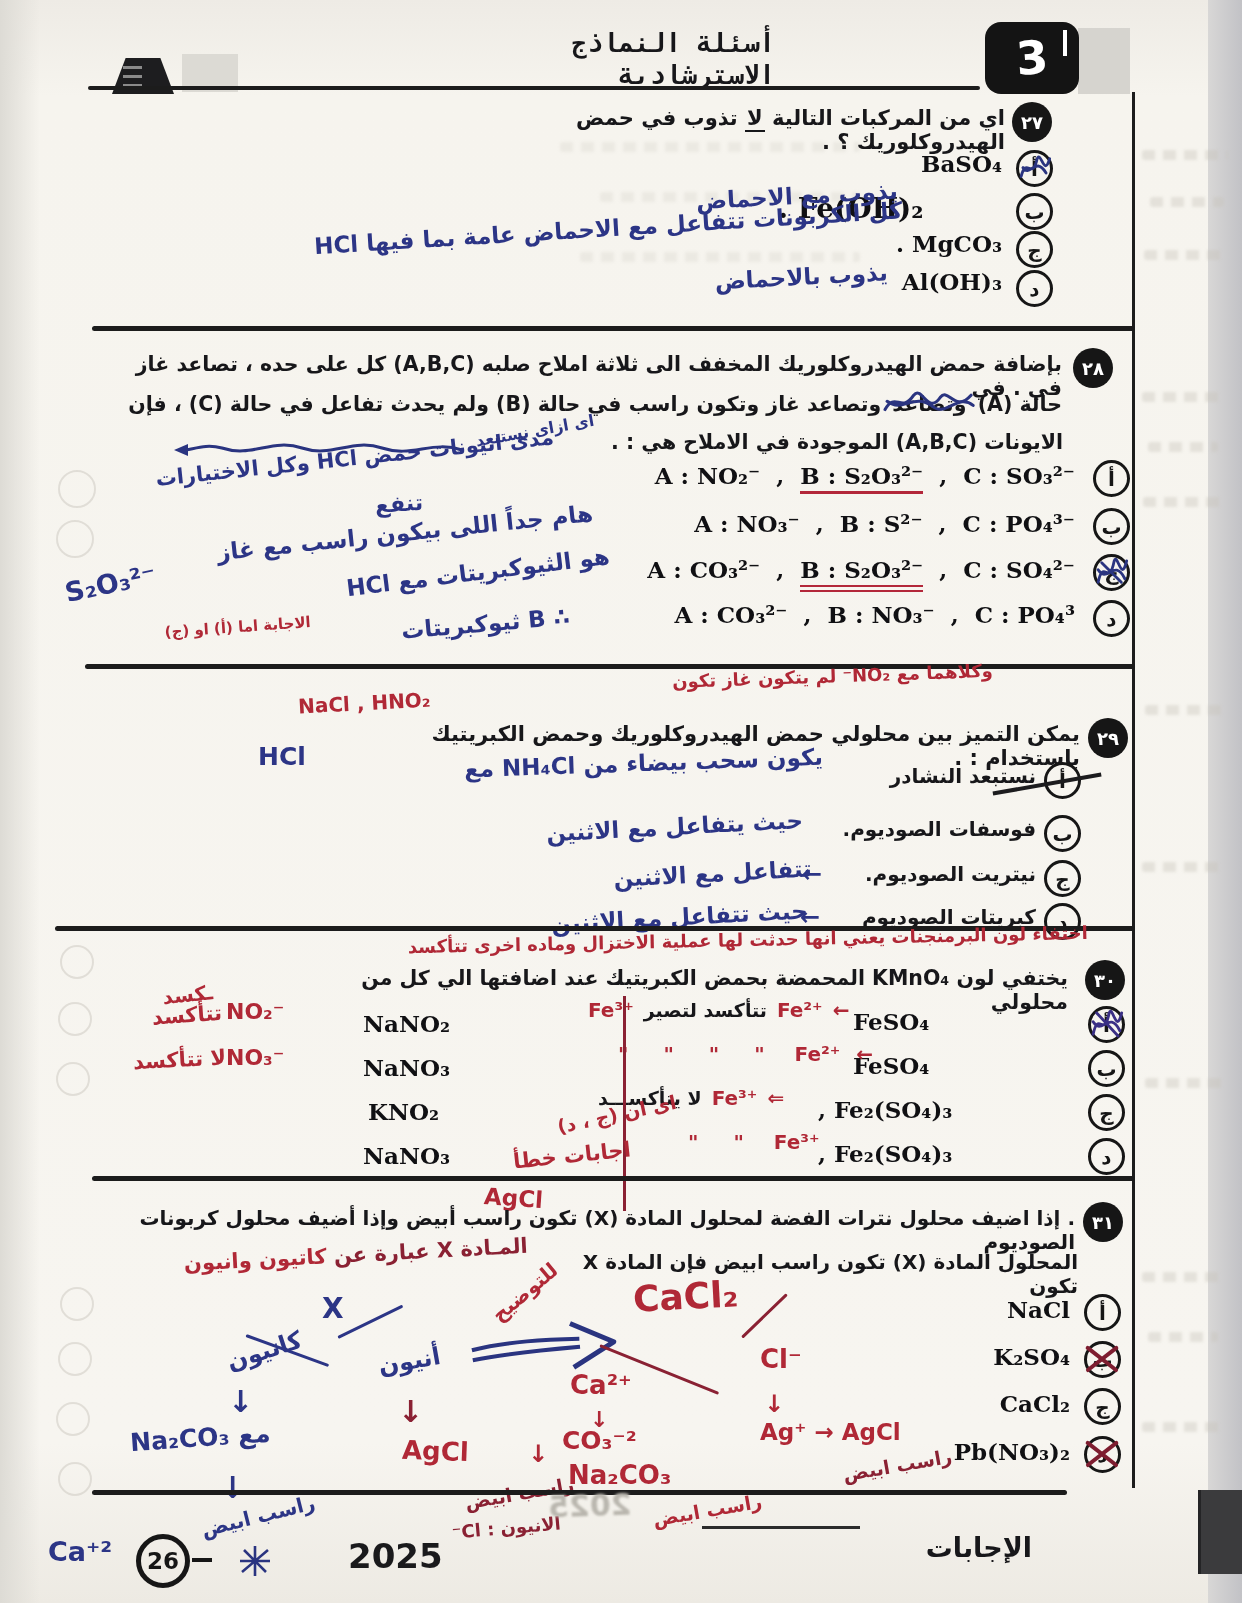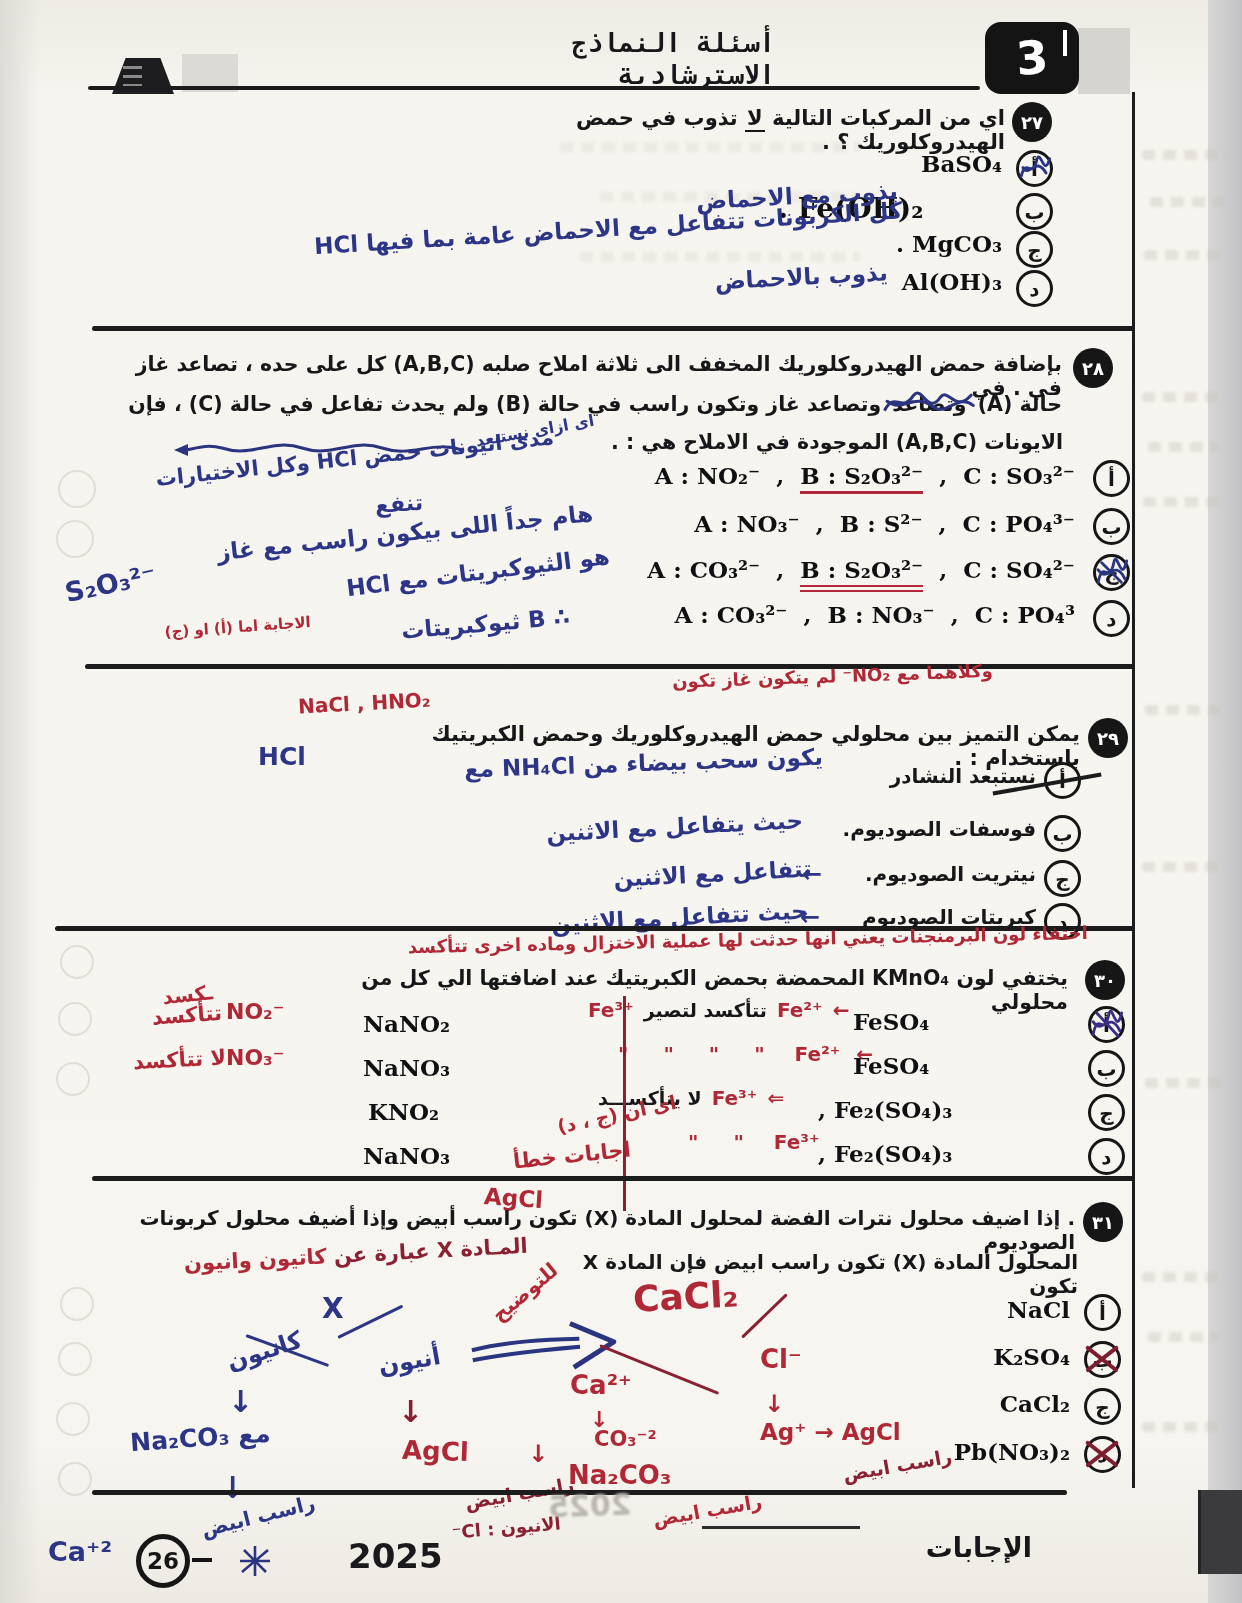--- a/index.html
+++ b/index.html
@@ -337,21 +337,21 @@
   <div class="abs hw blue" style="left:48px;top:1538px;font-size:27px;direction:ltr;">Ca⁺²</div>
 
   <div class="abs hw mar" style="left:398px;top:1396px;font-size:30px;">↓</div>
   <div class="abs hw red" style="left:402px;top:1438px;font-size:26px;transform:rotate(2deg);direction:ltr;">AgCl</div>
   <div class="abs hw red" style="left:528px;top:1442px;font-size:24px;">↓</div>
   <div class="abs hw mar ar" style="left:420px;top:1488px;width:155px;font-size:19px;transform:rotate(-10deg);">راسب ابيض</div>
   <div class="abs hw mar ar" style="left:386px;top:1522px;width:175px;font-size:18px;transform:rotate(-5deg);">الانيون : Cl⁻</div>
 
   <div class="abs hw red" style="left:570px;top:1372px;font-size:26px;direction:ltr;">Ca²⁺</div>
   <div class="abs hw red" style="left:590px;top:1408px;font-size:22px;">↓</div>
-  <div class="abs hw red" style="left:562px;top:1428px;font-size:21px;direction:ltr;margin-left:32px;">CO₃⁻²</div>
+  <div class="abs hw red" style="left:562px;top:1428px;font-size:25px;direction:ltr;">CO₃⁻²</div>
   <div class="abs hw red" style="left:568px;top:1462px;font-size:26px;direction:ltr;">Na₂CO₃</div>
   <div class="abs hw red ar" style="left:608px;top:1505px;width:155px;font-size:19px;transform:rotate(-10deg);">راسب ابيض</div>
 
   <div class="abs hw red" style="left:760px;top:1346px;font-size:26px;direction:ltr;">Cl⁻</div>
   <div class="abs hw red" style="left:764px;top:1392px;font-size:24px;">↓</div>
   <div class="abs hw red" style="left:760px;top:1420px;width:195px;font-size:23px;direction:ltr;">Ag⁺ → AgCl</div>
   <div class="abs hw mar ar" style="left:798px;top:1460px;width:155px;font-size:19px;transform:rotate(-10deg);">راسب ابيض</div>
 
   <div class="sep" style="left:92px;top:1490px;width:975px;"></div>
   <div class="abs" style="left:136px;top:1534px;width:54px;height:54px;border:5px solid #161616;border-radius:50%;

